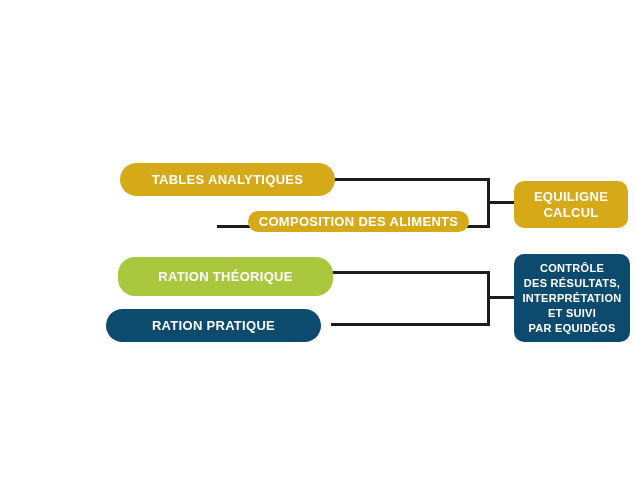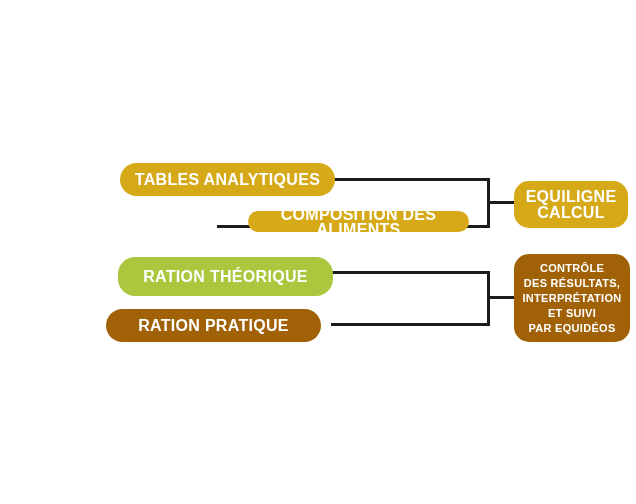--- a/index.html
+++ b/index.html
@@ -15,34 +15,34 @@
     background: #ffffff;
     overflow: hidden;
   }
   .node {
     position: absolute;
     display: flex;
     align-items: center;
     justify-content: center;
     color: #ffffff;
     font-weight: bold;
-    font-size: 16px;
+    font-size: 13px;
     letter-spacing: 0.3px;
     text-align: center;
     text-transform: uppercase;
     box-sizing: border-box;
     white-space: pre-line;
     line-height: 15px;
     z-index: 2;
   }
   .pill   { border-radius: 17px; }
-  .rounded{ border-radius: 15px; }
+  .rounded{ border-radius: 10px; }
   .yellow { background: #d6a919; }
   .green  { background: #aac73d; }
-  .teal   { background: #a16207; }
+  .teal   { background: #0c4a6e; }
   .connector {
     position: absolute;
     background: #1c1c1a;
     z-index: 1;
   }
   .multiline-small {
     font-size: 11px;
     line-height: 15px;
     padding: 4px 2px;
   }

